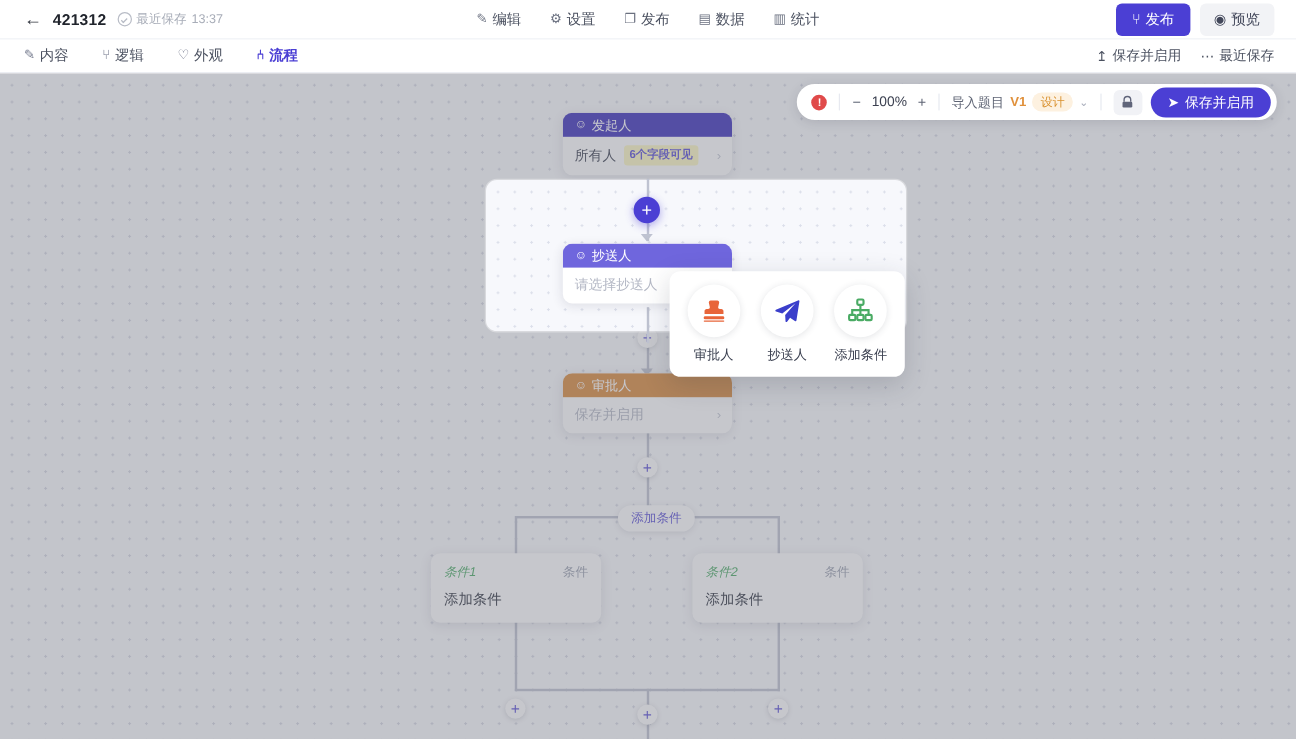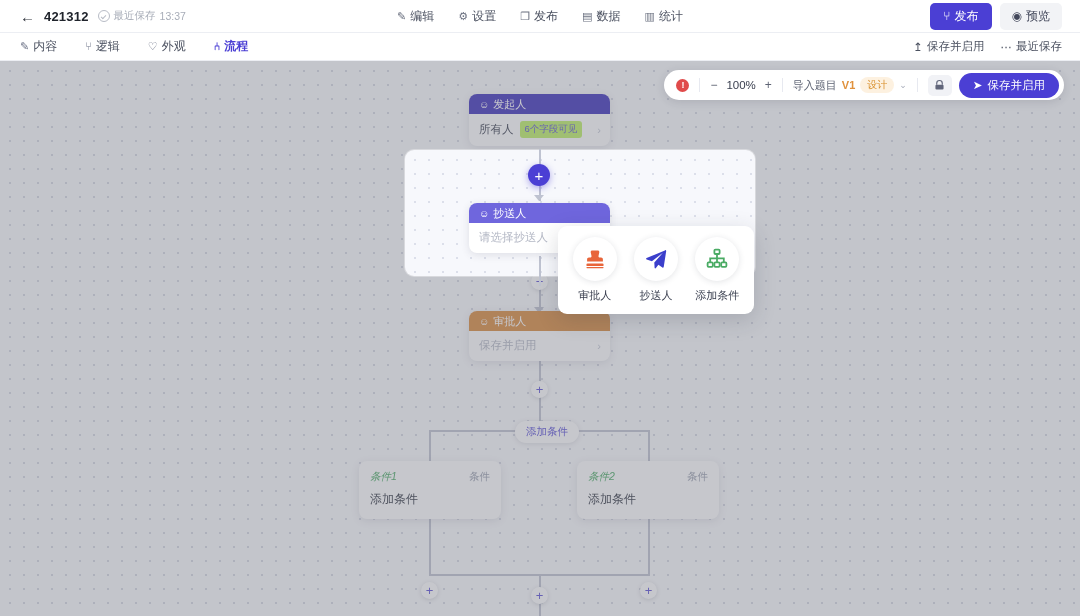--- a/index.html
+++ b/index.html
@@ -102,22 +102,22 @@
     height:20px;display:flex;align-items:center;gap:4px;
     padding:0 10px;font-size:11px;color:#ffffff;box-sizing:border-box;
   }
   .node-head .gl{font-size:10px;}
   .node-body{
     min-height:30px;display:flex;align-items:center;
     padding:7px 9px 8px 10px;font-size:11.5px;color:#3b4050;box-sizing:border-box;
   }
   .node-body .chev{margin-left:auto;color:#c3c7d3;font-size:11px;}
   .badge-fields{
-    margin-left:6px;background:#bef264;color:#5a4fd6;
-    font-size:9.5px;border-radius:3px;padding:2px 5px;font-weight:normal;
+    margin-left:6px;background:#fef9c3;color:#5a4fd6;
+    font-size:9.5px;border-radius:3px;padding:2px 5px;font-weight:bold;
   }
   .ph{color:#b4b8c5;}
 
   .head-initiator{background:#3c2fbb;}
   .head-cc{background:#6f66dd;}
   .head-approver{background:#d98a3c;}
 
   
   .plus{
     position:absolute;width:17px;height:17px;border-radius:50%;

